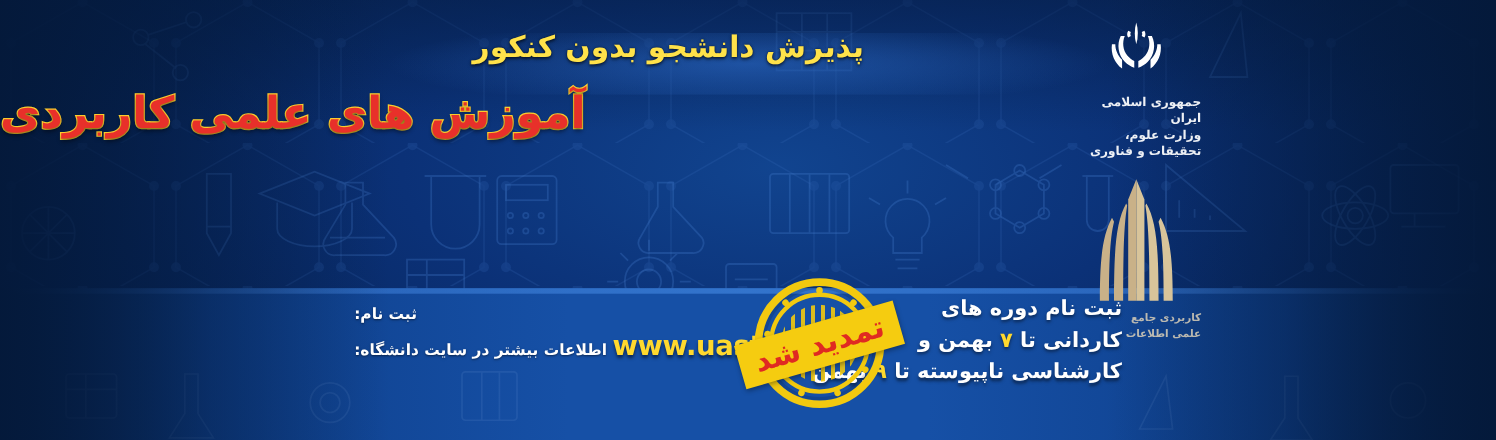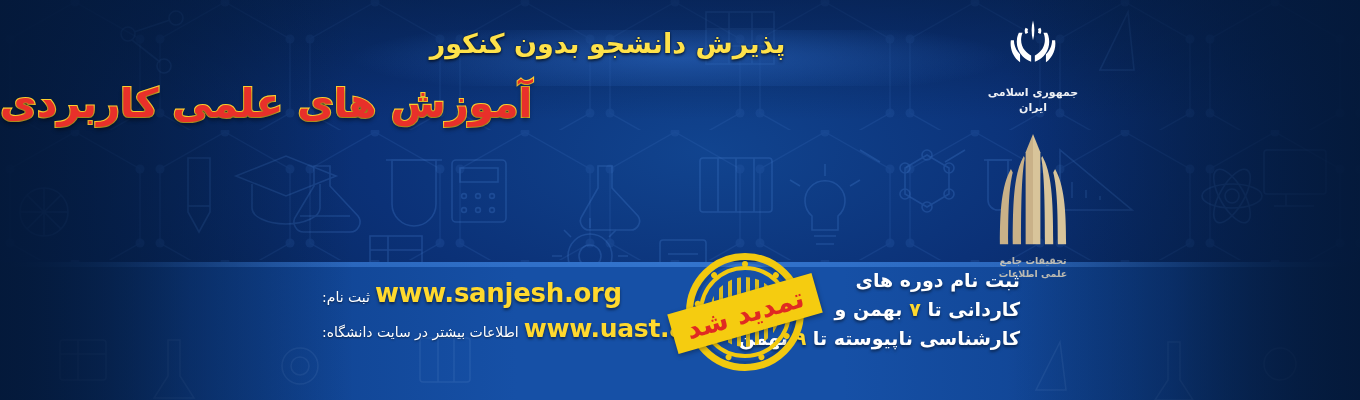--- a/index.html
+++ b/index.html
@@ -116,21 +116,21 @@
     display:flex;
     align-items:baseline;
     justify-content:flex-end;
     gap:5px;
     white-space:nowrap;
     margin-bottom:6px;
   }
   .contact-label {
     color:#ffffff;
     font-size:14px;
-    font-weight:normal;
+    font-weight:bold;
     text-shadow:0 1px 2px rgba(0,0,0,.5);
   }
   .contact-url {
     color:#ffd92e;
     font-size:26px;
     font-weight:bold;
     direction:ltr;
     letter-spacing:-.3px;
     text-shadow:0 2px 3px rgba(0,0,0,.5);
   }
@@ -204,21 +204,20 @@
     white-space:nowrap;
     letter-spacing:.5px;
   }
 
   
   .logo-col {
     position:absolute;
     top:10px;
     right:268px;
     width:118px;
-    text-align:center;
   }
   .emblem { width:62px; height:64px; margin:8px auto 4px; display:block; }
   .emblem-cap {
     color:#ffffff;
     font-size:11px;
     line-height:1.35;
     font-weight:bold;
     opacity:.93;
     letter-spacing:.2px;
   }
@@ -355,21 +354,20 @@
 
   <div class="content">
 
     <div class="line-kankoor">پذیرش دانشجو بدون کنکور</div>
 
     <div class="headline headline-1">آموزش های علمی کاربردی</div>
 
 
     <div class="contact">
       <div class="contact-row">
-        <span class="contact-url">www.sanjesh.org</span>
         <span class="contact-label">ثبت نام:</span>
       </div>
       <div class="contact-row second">
         <span class="contact-url">www.uast.ac.ir</span>
         <span class="contact-label">اطلاعات بیشتر در سایت دانشگاه:</span>
       </div>
     </div>
 
     <div class="deadlines">
       <div>ثبت نام دوره های</div>
@@ -415,29 +413,30 @@
                    c-7 -8 -8 -20 -4 -29 z"></path>
           <path d="M73 24 c6 12 4 28 -6 38 c-4 4 -9 7 -14 9 l0 -10 c4 -2 7 -5 10 -8
                    c7 -8 8 -20 4 -29 z"></path>
           <path d="M14 36 c-2 14 4 28 15 36 l0 -13 c-6 -6 -10 -14 -10 -23 z"></path>
           <path d="M86 36 c2 14 -4 28 -15 36 l0 -13 c6 -6 10 -14 10 -23 z"></path>
           <path d="M38 16 c-2 3 -2 7 0 10 l4 -2 c-1 -2 -1 -4 0 -6 z"></path>
           <path d="M62 16 c2 3 2 7 0 10 l-4 -2 c1 -2 1 -4 0 -6 z"></path>
         </g>
       </svg>
       <div class="emblem-cap">جمهوری اسلامی ایران</div>
+      <div class="emblem-cap sub">وزارت علوم، تحقیقات و فناوری</div>
 
       <svg class="uast-mark" viewBox="0 0 100 128">
         <g fill="#d8c49a">
           <path d="M50 2 L58 22 L58 122 L50 122 Z"></path>
           <path d="M50 2 L42 22 L42 122 L50 122 Z" fill="#c9b188"></path>
           <path d="M60 26 C70 44 72 70 72 122 L63 122 C63 70 62 46 59 28 Z"></path>
           <path d="M40 26 C30 44 28 70 28 122 L37 122 C37 70 38 46 41 28 Z" fill="#c9b188"></path>
           <path d="M74 40 C84 58 86 84 86 122 L77 122 C77 84 76 60 72 44 Z"></path>
           <path d="M26 40 C16 58 14 84 14 122 L23 122 C23 84 24 60 28 44 Z" fill="#c9b188"></path>
         </g>
       </svg>
-      <div class="uast-cap">تحقیقات جامع</div>
+      <div class="uast-cap">کاربردی جامع</div>
       <div class="uast-cap">علمی اطلاعات</div>
     </div>
 
   </div>
 </div>
 
 </body></html>

